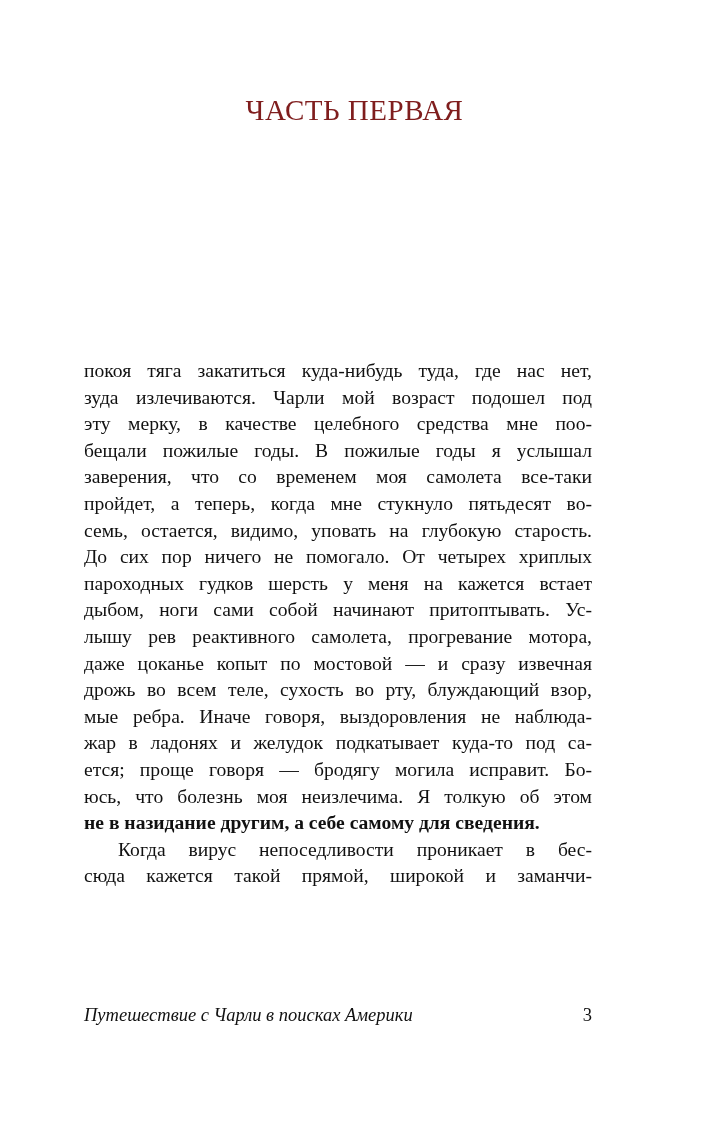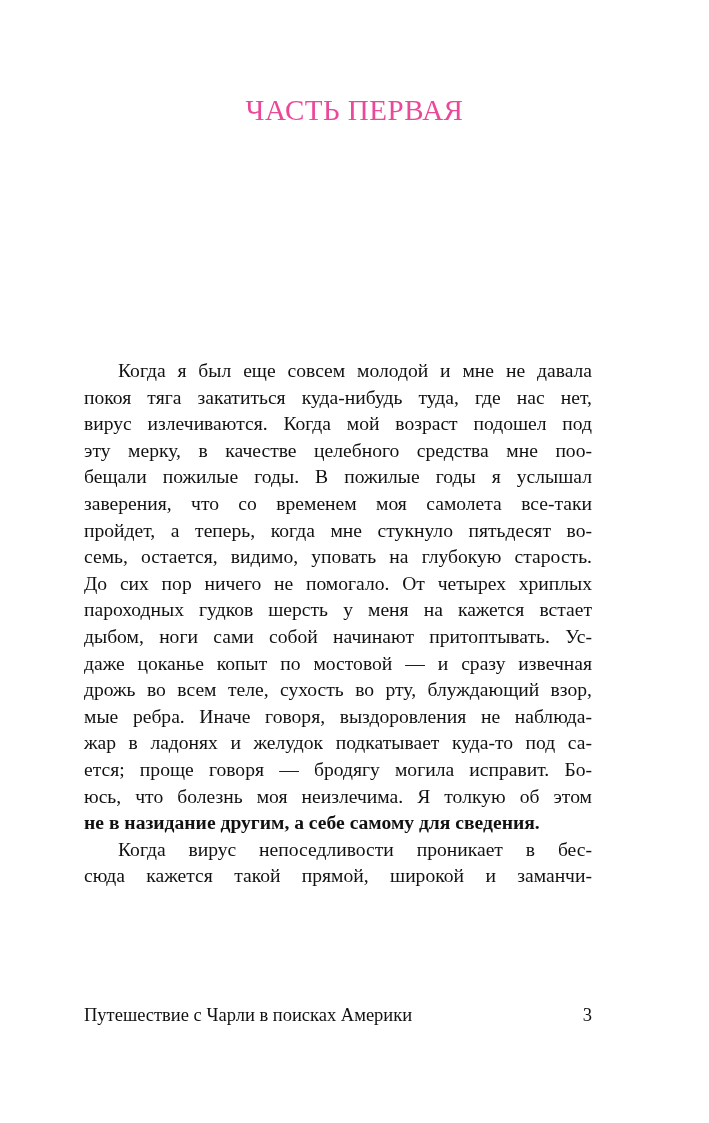--- a/index.html
+++ b/index.html
@@ -17,21 +17,21 @@
     }
     .chapter-title {
       position: absolute;
       top: 90px;
       left: 0;
       width: 709px;
       text-align: center;
       font-size: 29px;
       letter-spacing: 0.5px;
       line-height: 40px;
-      color: #ec4899;
+      color: #7f1d1d;
     }
     .body-text {
       position: absolute;
       top: 358px;
       left: 84px;
       width: 508px;
       font-size: 19.6px;
       line-height: 26.6px;
     }
     .line {
@@ -52,40 +52,41 @@
       position: absolute;
       top: 1002px;
       left: 84px;
       width: 508px;
       font-size: 18.5px;
       line-height: 26px;
       display: flex;
       justify-content: space-between;
     }
     .running-title {
+      font-style: italic;
     }
   </style>
 </head>
 <body>
 
 <div class="chapter-title">ЧАСТЬ ПЕРВАЯ</div>
 
 <div class="body-text">
   <div>
-    <span class="line indent">Когда я был еще совсем молодой и мне не давала</span>
     <span class="line">покоя тяга закатиться куда-нибудь туда, где нас нет,</span>
-    <span class="line">вирус излечиваются. Когда мой возраст подошел под</span>
+    <span class="line">зуда излечиваются. Чарли мой возраст подошел под</span>
     <span class="line">эту мерку, в качестве целебного средства мне поо-</span>
     <span class="line">бещали пожилые годы. В пожилые годы я услышал</span>
     <span class="line">заверения, что со временем моя самолета все-таки</span>
     <span class="line">пройдет, а теперь, когда мне стукнуло пятьдесят во-</span>
     <span class="line">семь, остается, видимо, уповать на глубокую старость.</span>
     <span class="line">До сих пор ничего не помогало. От четырех хриплых</span>
     <span class="line">пароходных гудков шерсть у меня на кажется встает</span>
     <span class="line">дыбом, ноги сами собой начинают притоптывать. Ус-</span>
+    <span class="line">лышу рев реактивного самолета, прогревание мотора,</span>
     <span class="line">даже цоканье копыт по мостовой — и сразу извечная</span>
     <span class="line">дрожь во всем теле, сухость во рту, блуждающий взор,</span>
     <span class="line">мые ребра. Иначе говоря, выздоровления не наблюда-</span>
     <span class="line">жар в ладонях и желудок подкатывает куда-то под са-</span>
     <span class="line">ется; проще говоря — бродягу могила исправит. Бо-</span>
     <span class="line">юсь, что болезнь моя неизлечима. Я толкую об этом</span>
     <span class="line last">не в назидание другим, а себе самому для сведения.</span>
   </div>
   <div>
     <span class="line indent">Когда вирус непоседливости проникает в бес-</span>

